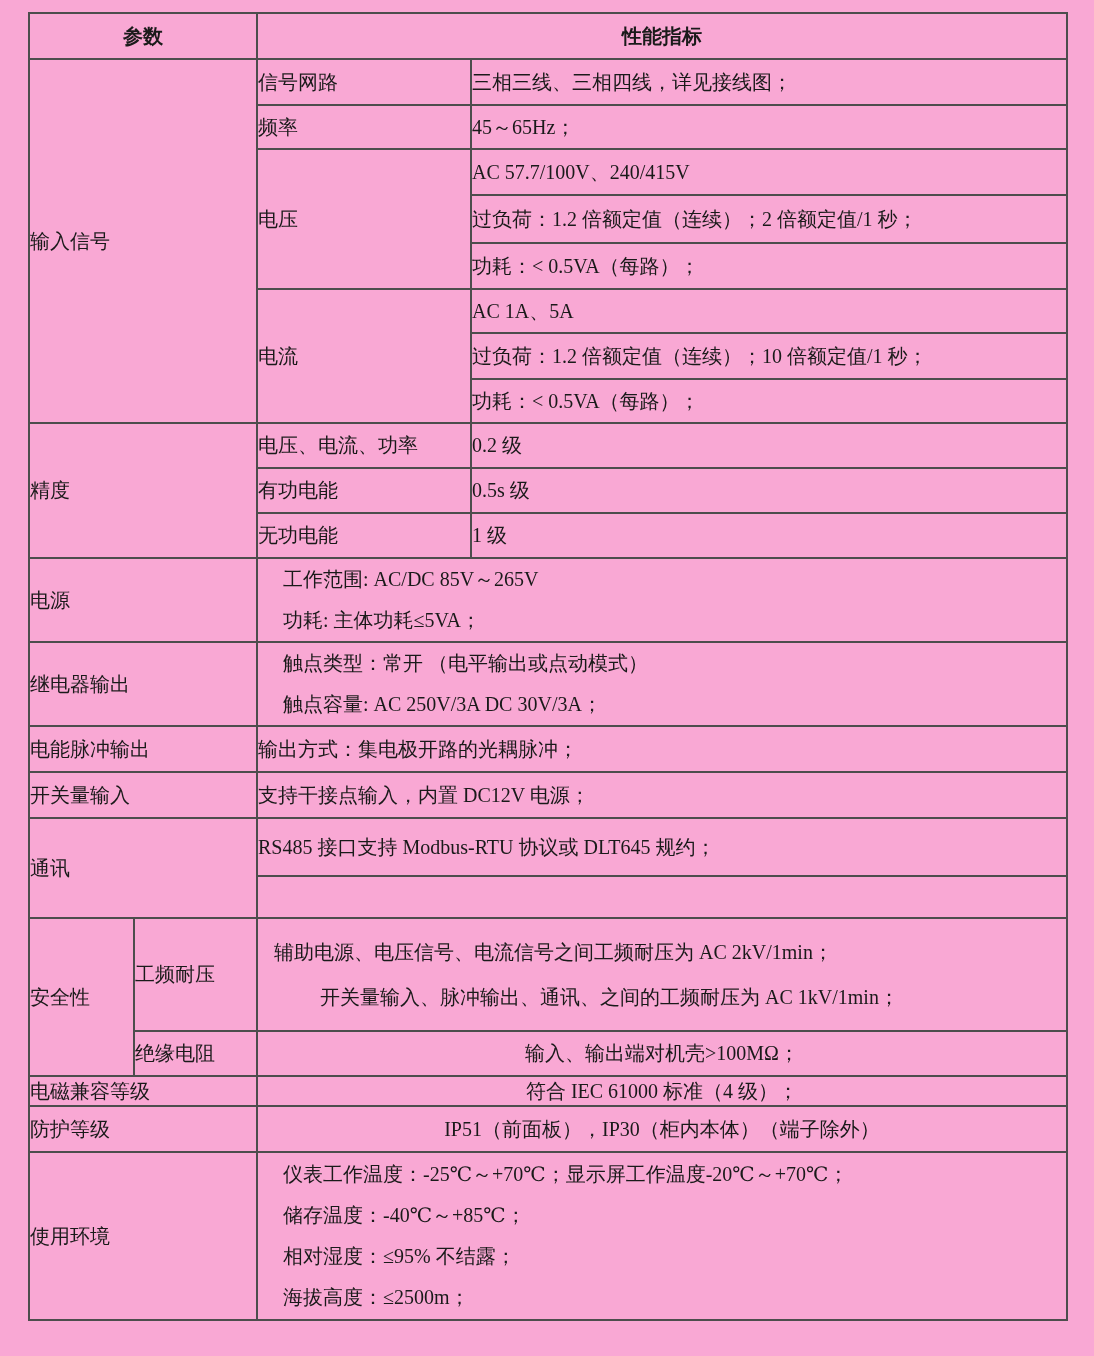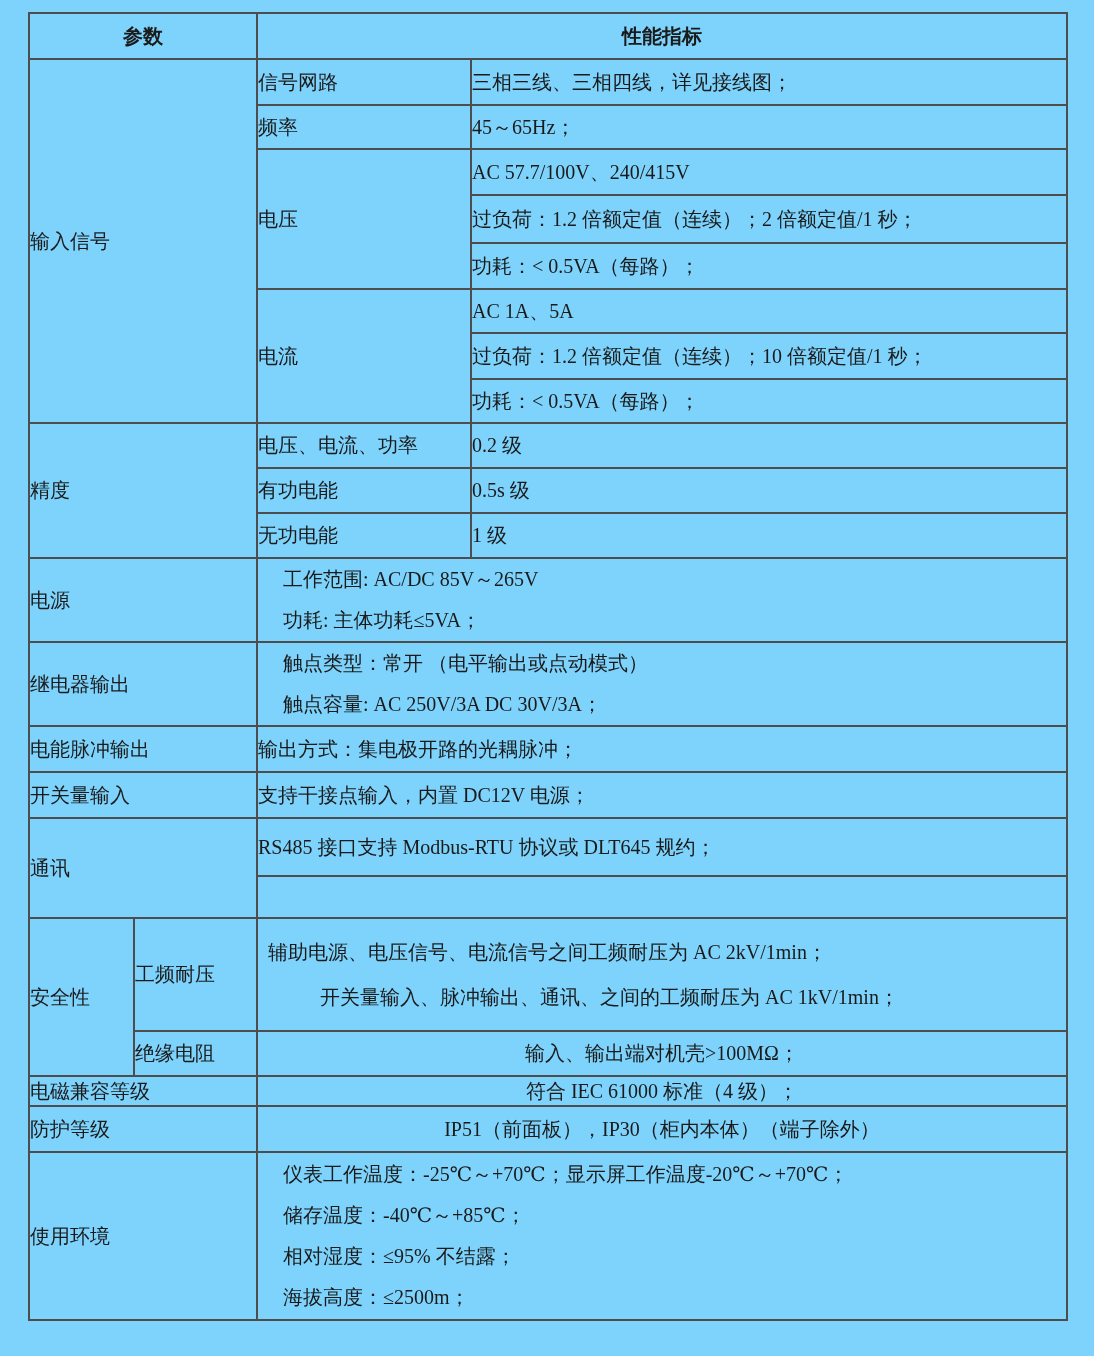--- a/index.html
+++ b/index.html
@@ -5,21 +5,21 @@
   html, body {
     margin: 0;
     padding: 0;
     background: #ffffff;
     font-family: "Liberation Serif", "DejaVu Serif", serif;
     color: #1a1a1a;
   }
   .page {
     width: 1094px;
     height: 1356px;
-    background: #7dd3fc;
+    background: #f9a8d4;
     position: relative;
     box-sizing: border-box;
   }
   table.spec {
     border-collapse: collapse;
     table-layout: fixed;
     position: absolute;
     left: 28px;
     top: 12px;
     width: 1038px;
@@ -38,21 +38,21 @@
     font-family: "Liberation Sans", "DejaVu Sans", sans-serif;
     font-weight: bold;
     font-size: 24px;
     text-align: center;
   }
   td.lbl   { text-align: left; }
   td.val   { text-align: left; padding-left: 60px; }
   td.val-sm{ text-align: center; padding-left: 8px; }
   td.multi { text-align: left; }
   .mline   { padding-left: 25px; line-height: 41px; white-space: nowrap; }
-  .mline-sm{ padding-left: 10px; line-height: 45px; white-space: nowrap; }
+  .mline-sm{ padding-left: 16px; line-height: 45px; white-space: nowrap; }
   .mline-sm.indent { padding-left: 62px; }
 </style>
 </head>
 <body>
 
 <div class="page">
   <table class="spec">
     <colgroup>
       <col style="width:105px">
       <col style="width:123px">

